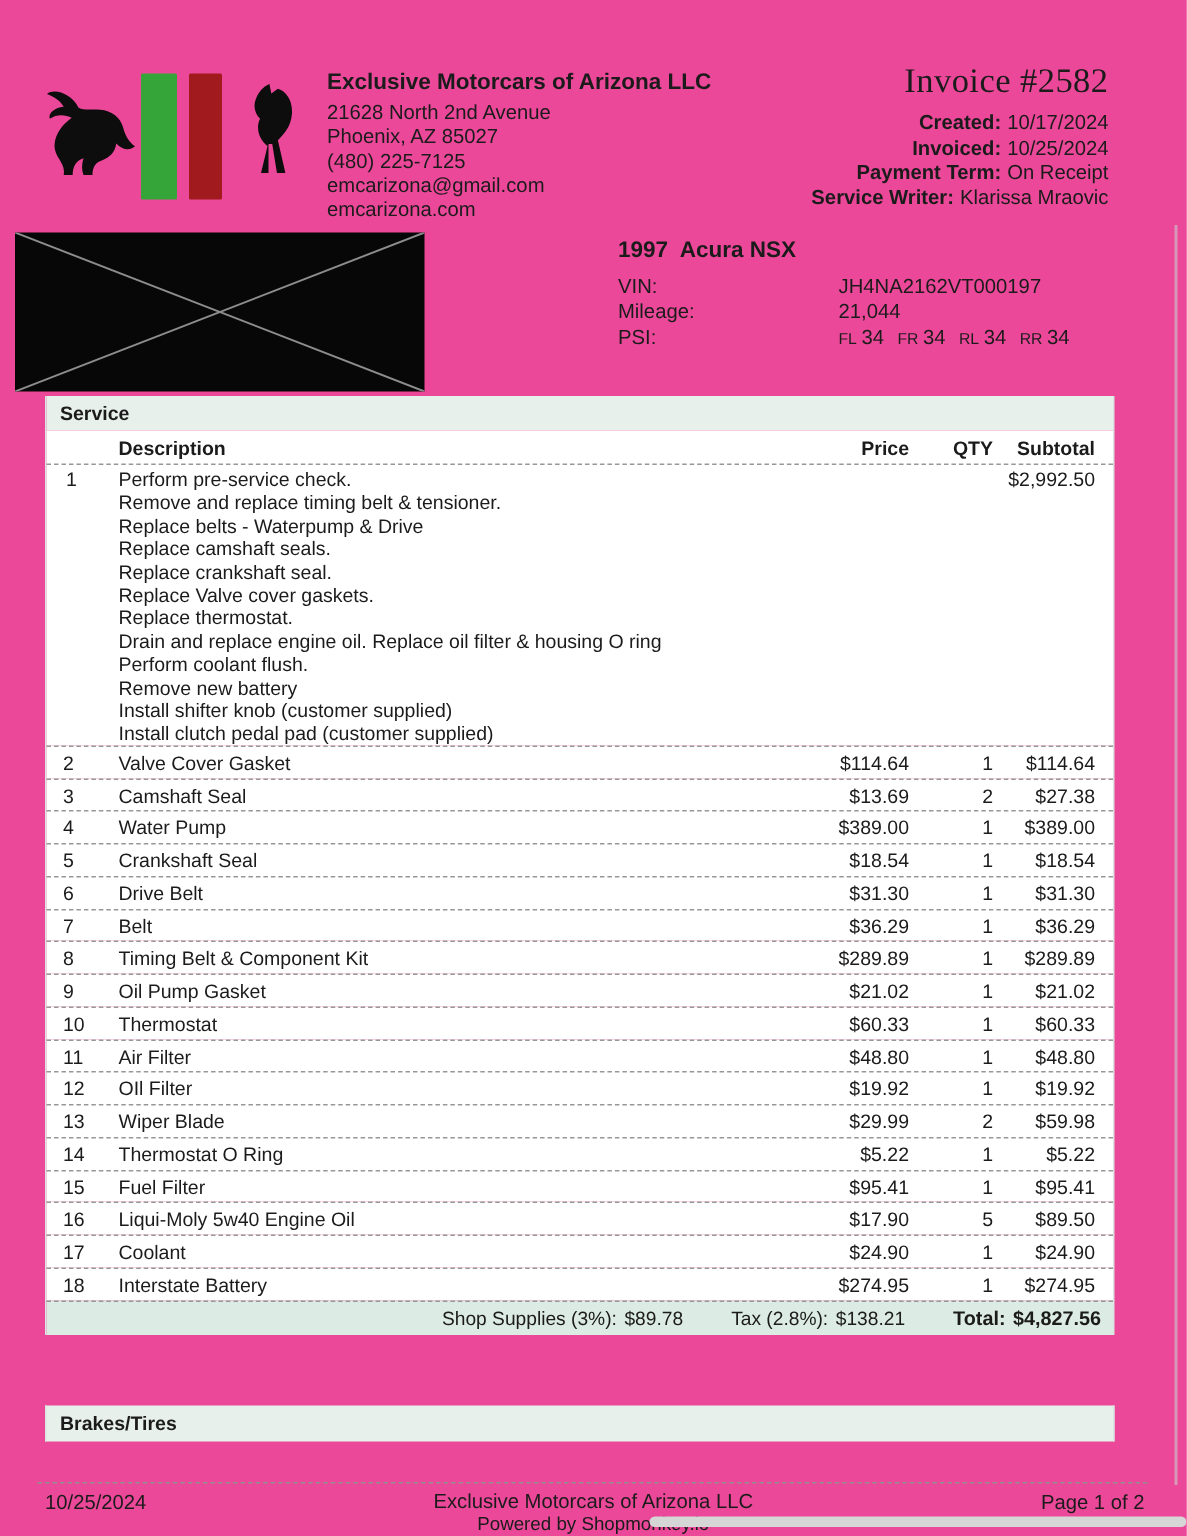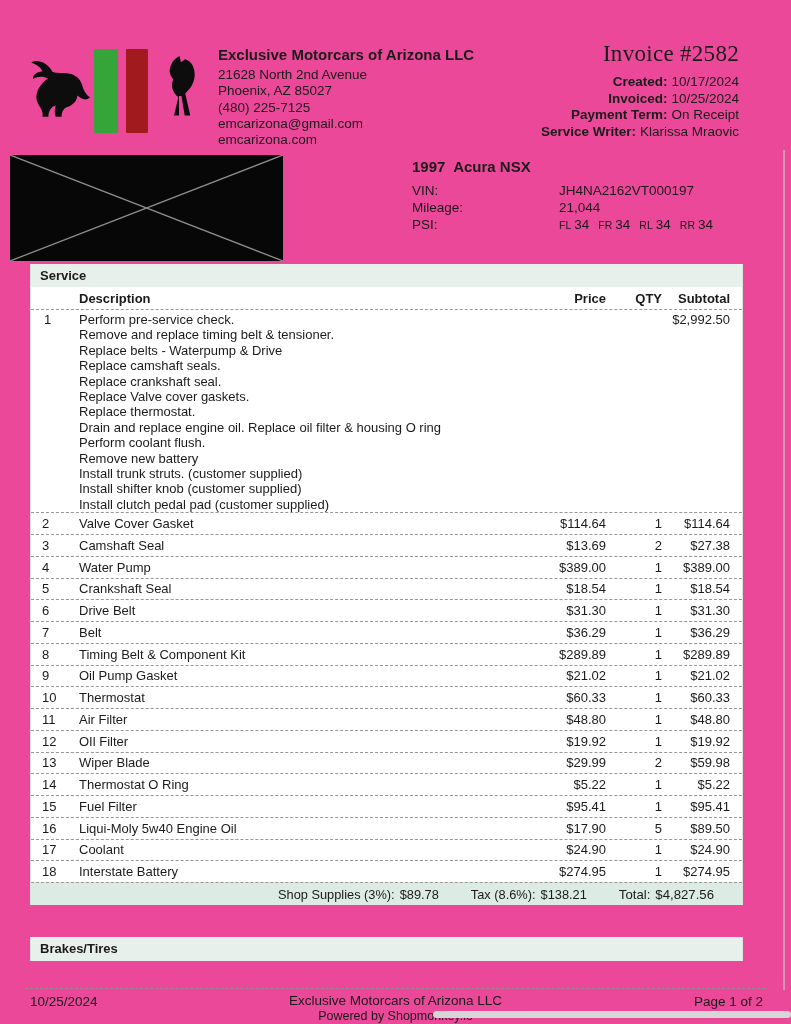--- a/index.html
+++ b/index.html
@@ -42,23 +42,23 @@
   .bar { height: 23px; background: var(--section-bar); font-weight: bold; font-size: 13px; line-height: 23px; padding-left: 9px; }
   .grid-row { display: grid; grid-template-columns: 48px 1fr 96px 56px 68px; padding-right: 12px; background: #fff; }
   .cols { height: 23px; align-items: center; font-weight: bold; font-size: 13px; border-bottom: 1px dashed #979797; }
   .c-price, .c-qty, .c-sub { text-align: right; }
   .job { padding-top: 2px; align-items: start; }
   .job-num { padding-left: 13px; font-size: 13px; line-height: 15.4px; }
   .job-lines { font-size: 13px; line-height: 15.4px; }
   .job-sub { grid-column: 5; text-align: right; font-size: 13px; line-height: 15.4px; }
   .item-row { height: 21.76px; align-items: center; font-size: 13px; border-top: 1px dashed #979797; }
   .item-num { padding-left: 11px; }
-  .totals { display: flex; justify-content: flex-end; align-items: center; gap: 32px; height: 23px; background: var(--totals-bar); border-top: 1px dashed #979797; font-size: 12.8px; padding-right: 28px; }
+  .totals { display: flex; justify-content: flex-end; align-items: center; gap: 32px; height: 23px; background: var(--totals-bar); border-top: 1px dashed #979797; font-size: 12.8px; padding-right: 8px; }
   .pair { display: flex; gap: 5px; white-space: nowrap; }
-  .total-pair { font-weight: normal; font-size: 13.2px; }
+  .total-pair { font-weight: bold; font-size: 13.2px; }
 
   
   .brakes { position: absolute; left: 30px; top: 937px; width: 713px; height: 24px; background: var(--section-bar); font-weight: bold; font-size: 13px; line-height: 24px; padding-left: 9px; border-left: 1px solid #d9e5df; border-right: 1px solid #d9e5df; }
   .footer-line { position: absolute; left: 25px; top: 988px; width: 740px; border-top: 1px dashed #8f8f8f; }
   .footer-date { position: absolute; left: 30px; top: 994px; font-size: 13.5px; }
   .footer-center { position: absolute; left: 0; top: 993px; width: 791px; text-align: center; font-size: 13.5px; }
   .footer-powered { position: absolute; left: 0; top: 1009px; width: 791px; text-align: center; font-size: 12.5px; }
   .footer-page { position: absolute; right: 28px; top: 994px; font-size: 13.5px; }
   .artifact { position: absolute; left: 433px; top: 1011px; width: 358px; height: 7px; background: #d6d6d6; border-radius: 4px; }
   .scan-line { position: absolute; left: 783px; top: 150px; width: 2px; height: 840px; background: #cdcdcd; opacity: .6; }
@@ -141,21 +141,20 @@
         <div>Perform pre-service check.</div>
         <div>Remove and replace timing belt &amp; tensioner.</div>
         <div>Replace belts - Waterpump &amp; Drive</div>
         <div>Replace camshaft seals.</div>
         <div>Replace crankshaft seal.</div>
         <div>Replace Valve cover gaskets.</div>
         <div>Replace thermostat.</div>
         <div>Drain and replace engine oil. Replace oil filter &amp; housing O ring</div>
         <div>Perform coolant flush.</div>
         <div>Remove new battery</div>
-        <div>Install trunk struts. (customer supplied)</div>
         <div>Install shifter knob (customer supplied)</div>
         <div>Install clutch pedal pad (customer supplied)</div>
       </div>
       <div class="job-sub">$2,992.50</div>
     </div>
 
     <div class="grid-row item-row">
         <div class="item-num">2</div>
         <div>Valve Cover Gasket</div>
         <div class="c-price">$114.64</div>
@@ -274,21 +273,21 @@
         <div class="c-qty">1</div>
         <div class="c-sub">$274.95</div>
       </div>
 
     <div class="totals">
       <div class="pair">
           <span>Shop Supplies (3%):</span>
           <span>$89.78</span>
         </div>
       <div class="pair">
-          <span>Tax (8.6%):</span>
+          <span>Tax (2.8%):</span>
           <span>$138.21</span>
         </div>
       <div class="pair total-pair">
           <span>Total:</span>
           <span>$4,827.56</span>
         </div>
     </div>
   </div>
 
   <div class="brakes">Brakes/Tires</div>

